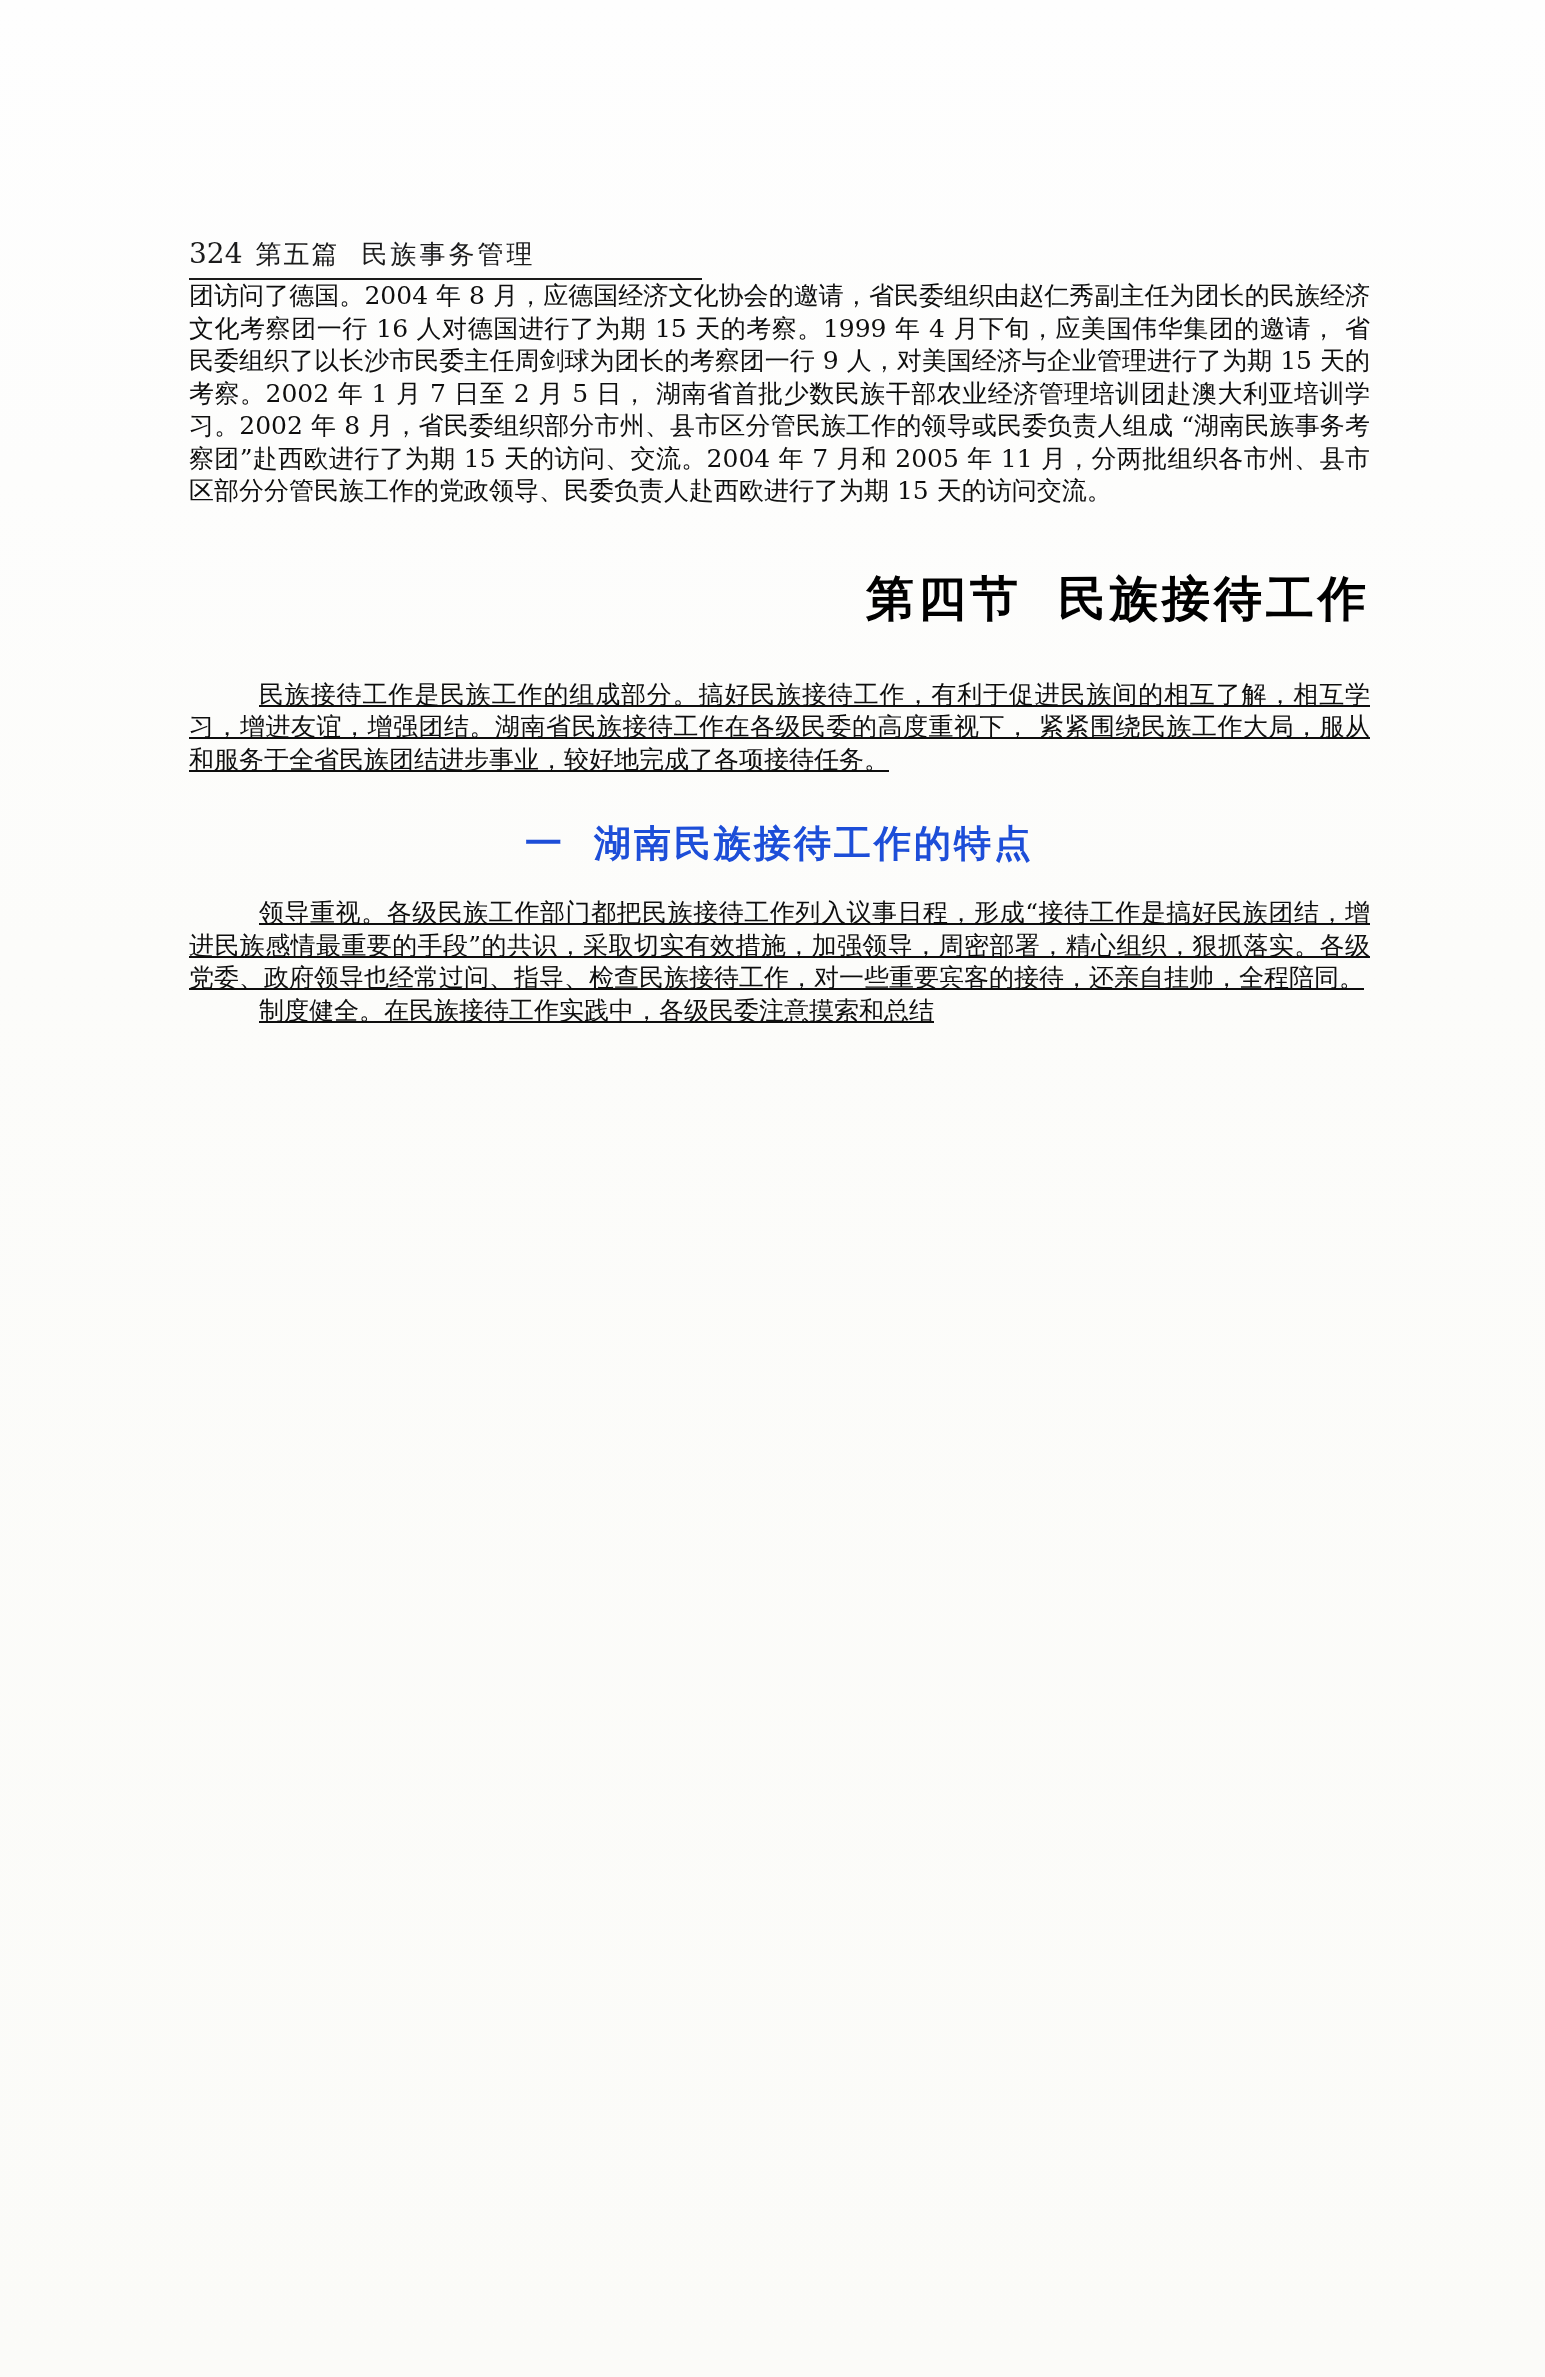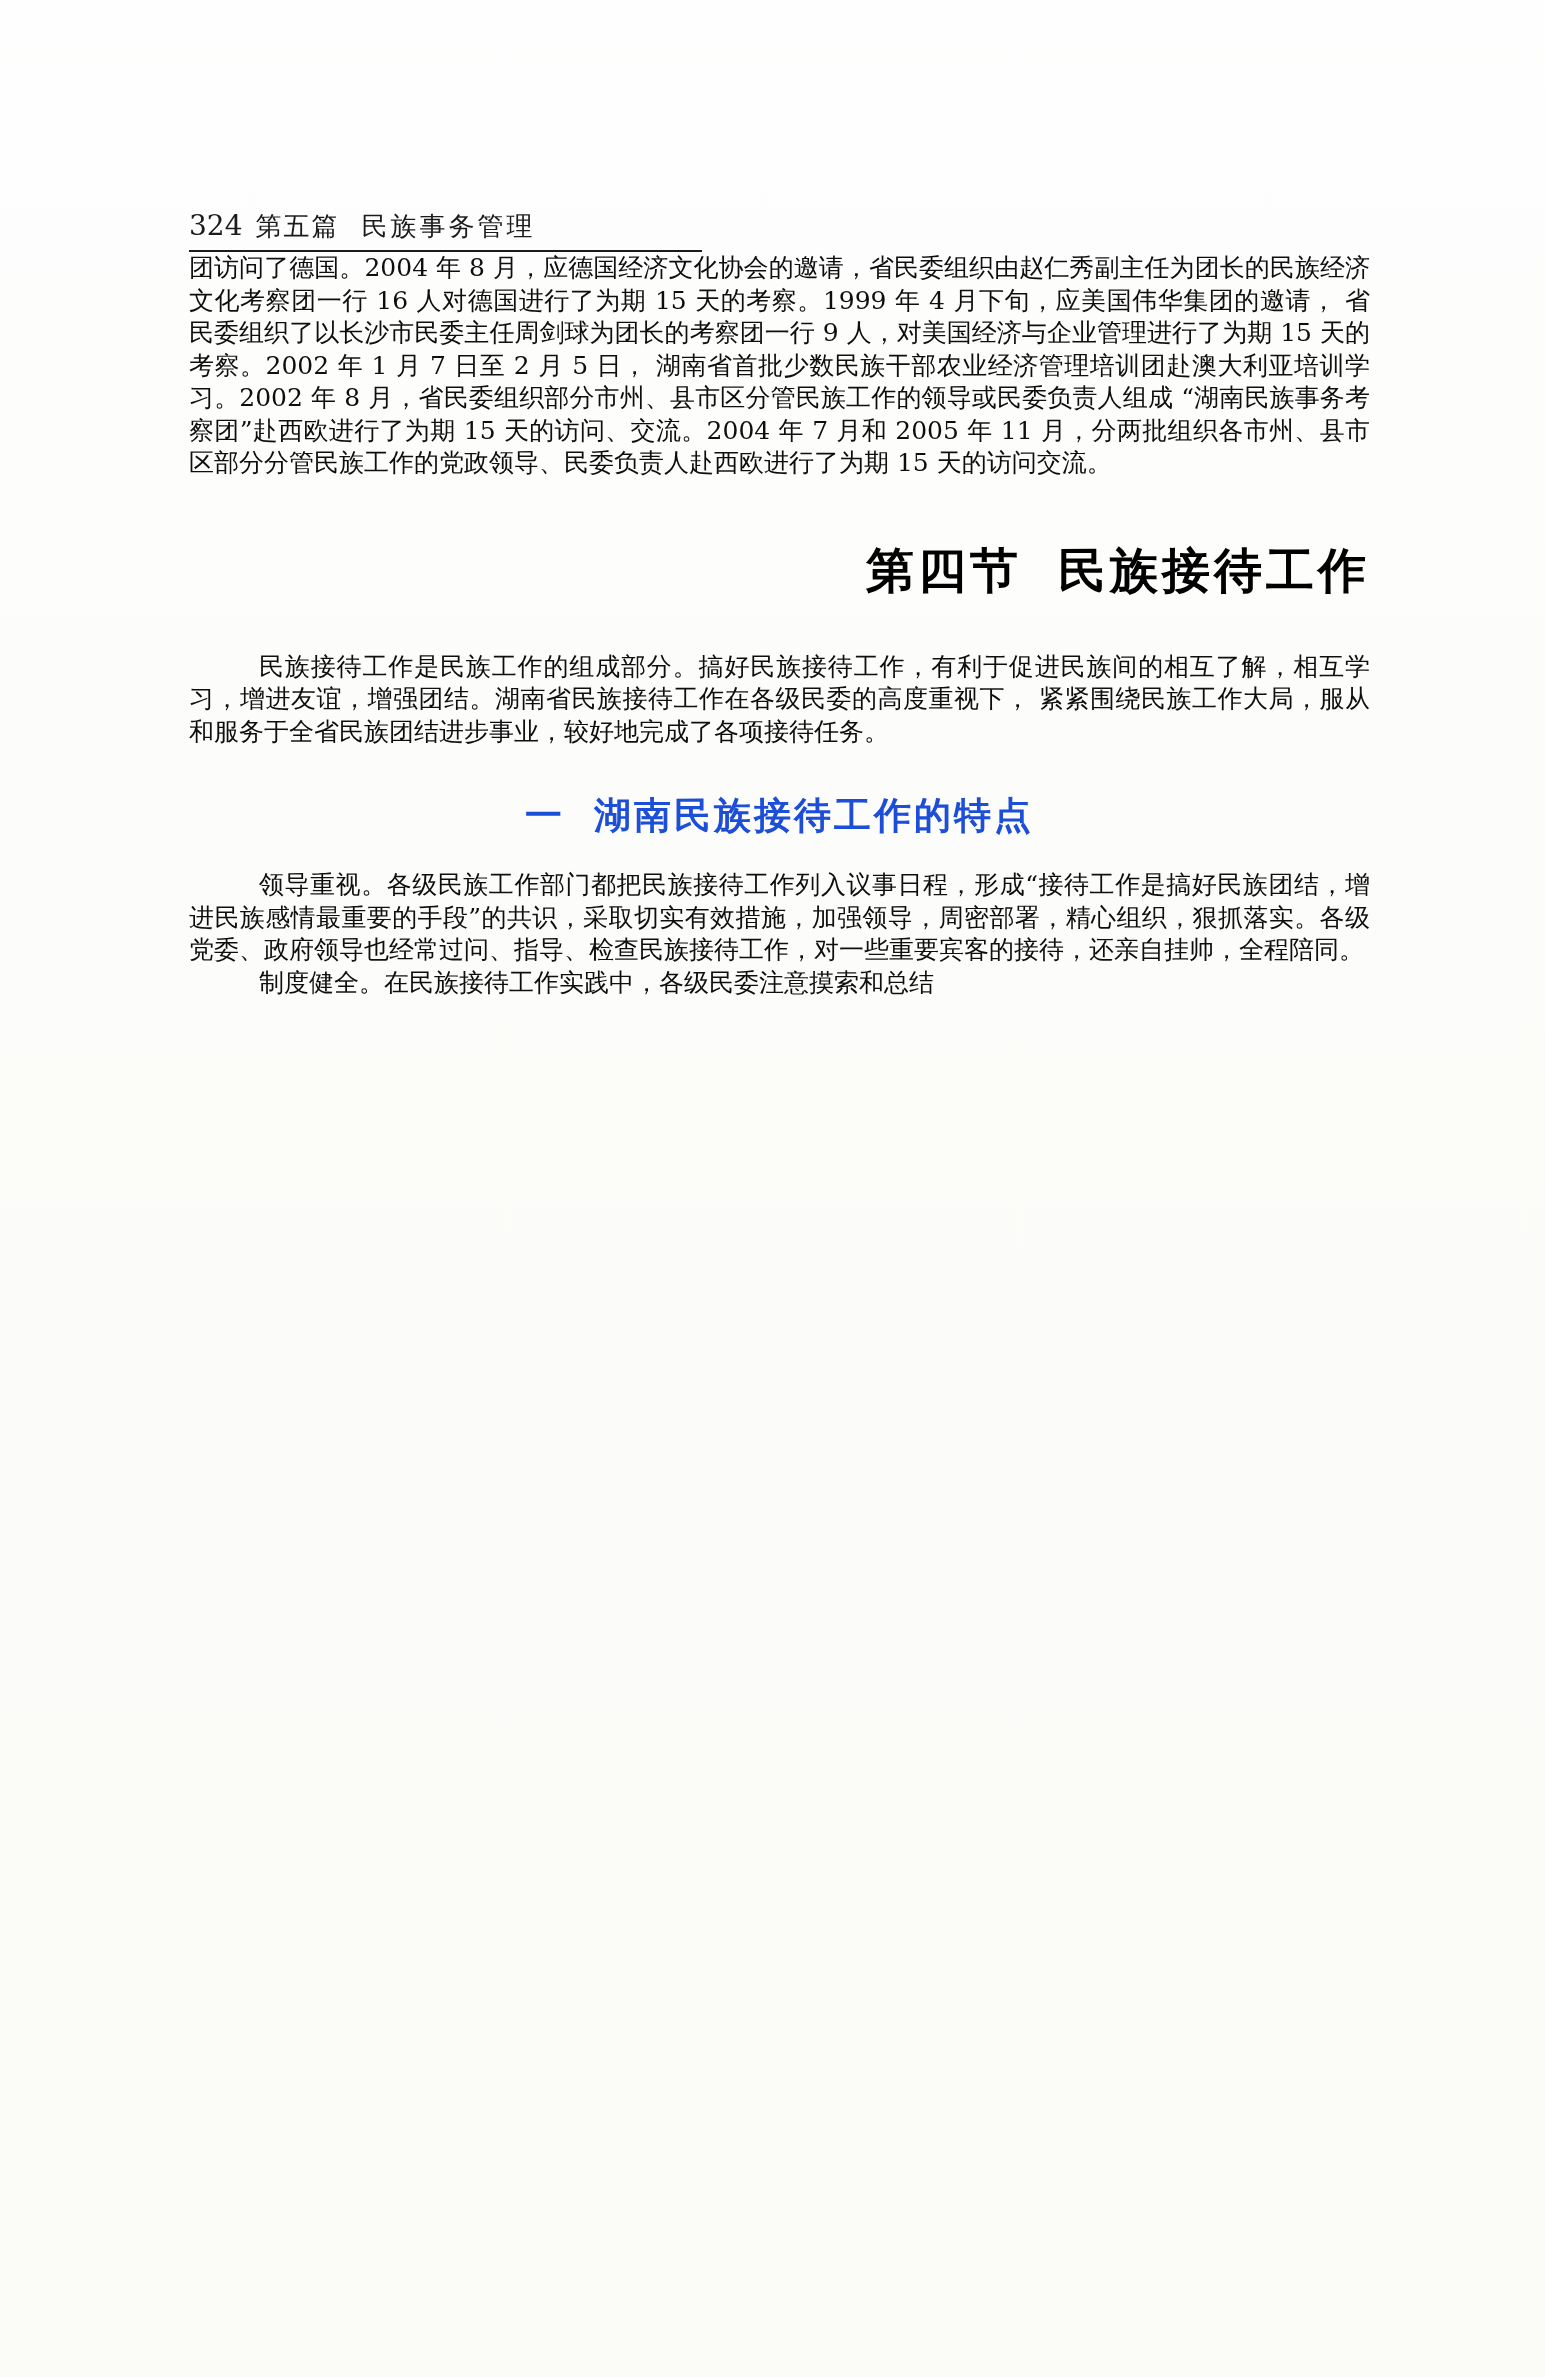--- a/index.html
+++ b/index.html
@@ -42,20 +42,21 @@
     color: #1b1b1b;
     padding-bottom: 6px;
     border-bottom: 2px solid #1b1b1b;
     width: 513px;
   }
   .running-head .folio {
     font-family: "DejaVu Serif", "Liberation Serif", serif;
     font-size: 28px;
     margin-right: 13px;
     letter-spacing: 0;
+    margin-top: 28px;
   }
   .running-head .rh-part {
     margin-right: 22px;
     letter-spacing: 2px;
   }
   .running-head .rh-title {
     letter-spacing: 3px;
   }
   
   p.body {
@@ -65,20 +66,21 @@
     text-align: justify;
     text-justify: inter-ideograph;
     color: #0e0e0e;
     letter-spacing: 0px;
   }
   .first-block {
     margin-top: 22px;
   }
   .indent {
     text-indent: 70px;
+    text-decoration: underline;
   }
   
   h1.section {
     font-family: "DejaVu Serif", "Liberation Serif", serif;
     font-weight: 700;
     font-size: 48px;
     text-align: right;
     letter-spacing: 4px;
     margin: 59px 0 48px 0;
     color: #000;

